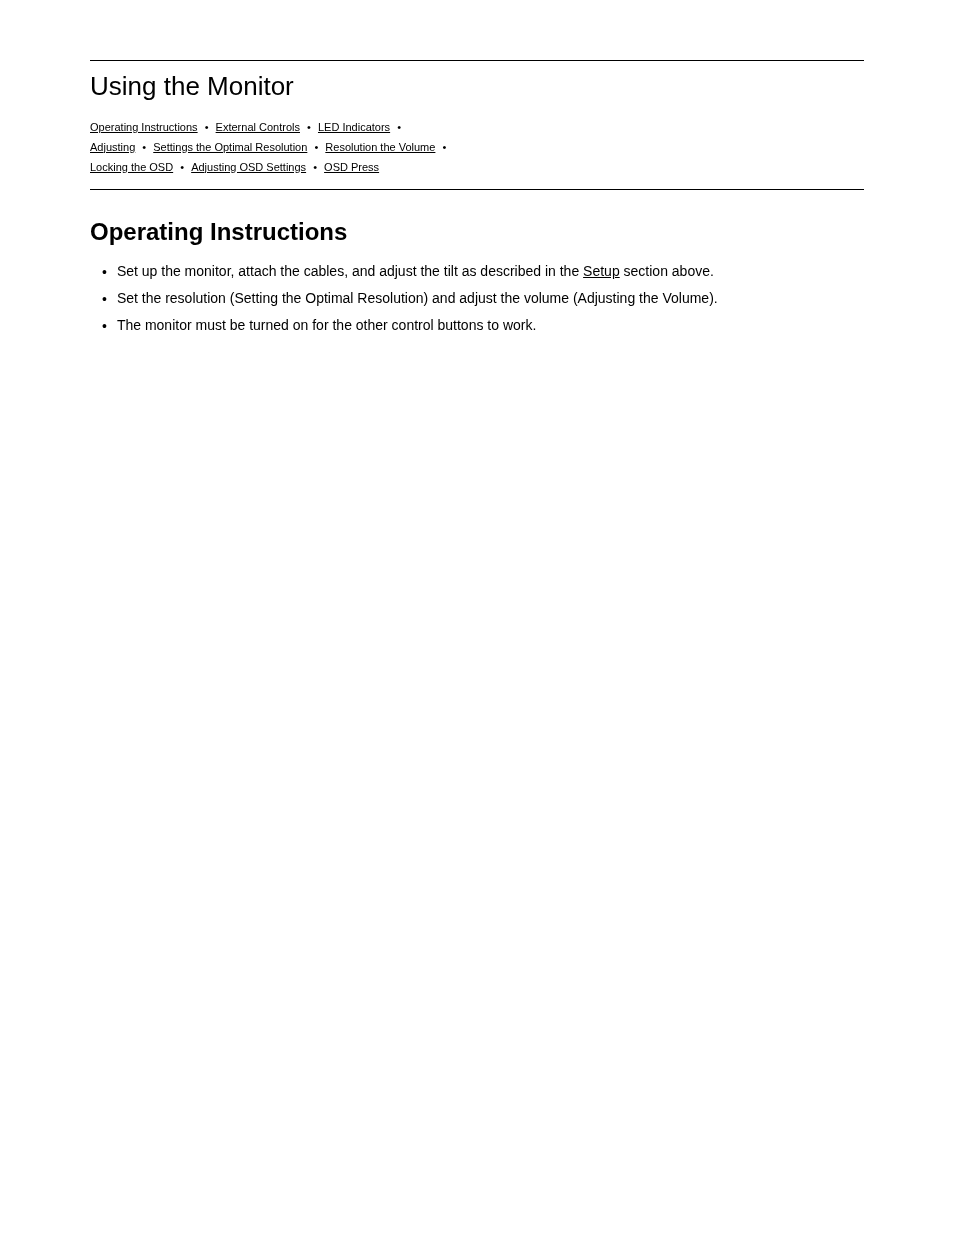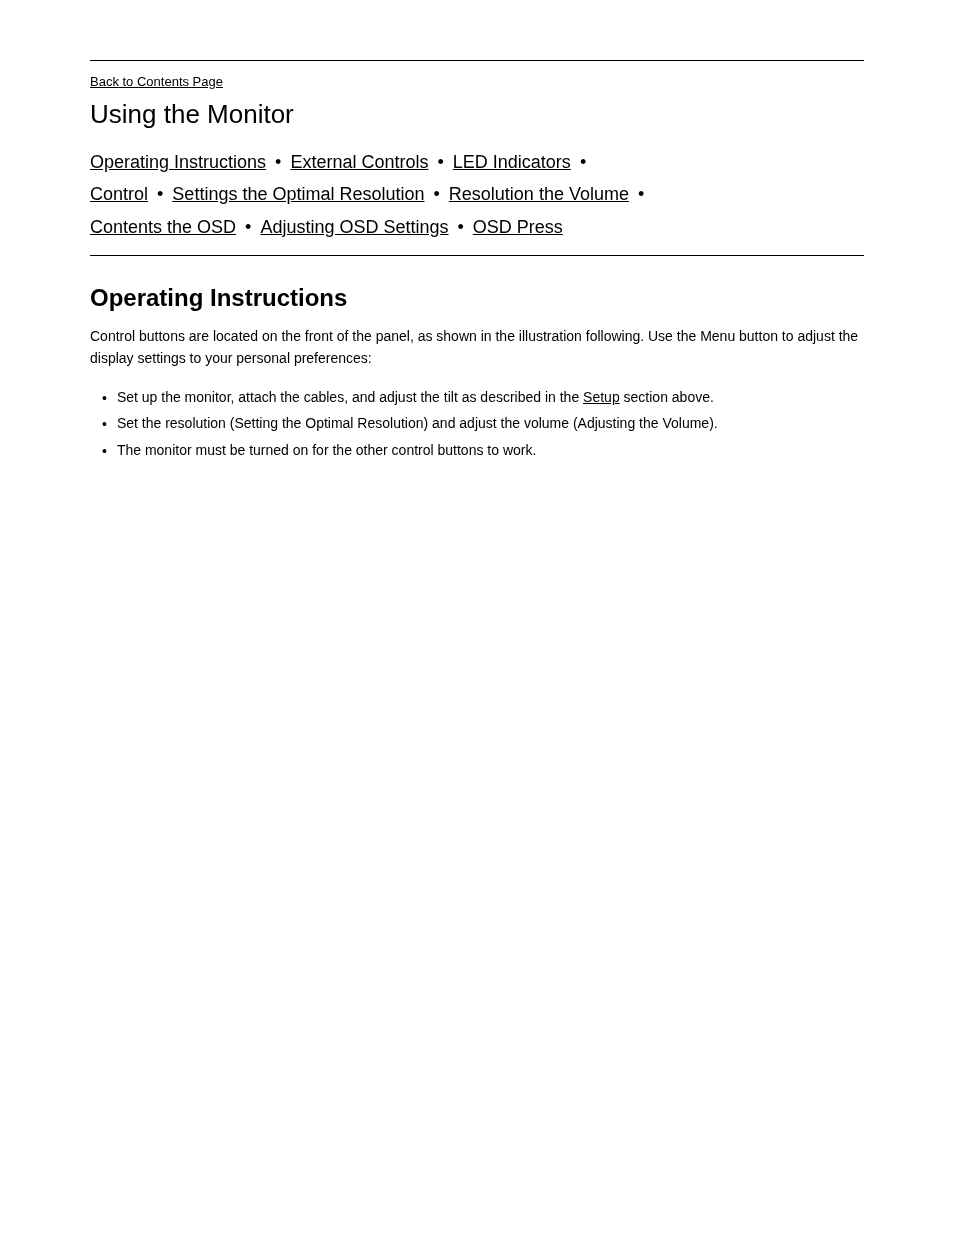--- a/index.html
+++ b/index.html
@@ -41,21 +41,21 @@
 
     .page-title {
       font-size: 26px;
       font-weight: normal;
       margin-top: 10px;
       margin-bottom: 16px;
       font-family: Arial, Helvetica, sans-serif;
     }
 
     .nav-links {
-      font-size: 18px;
+      font-size: 11px;
       line-height: 1.8;
       margin-bottom: 4px;
     }
 
     .nav-links a {
       color: #000000;
       text-decoration: underline;
       cursor: pointer;
     }
 
@@ -111,53 +111,49 @@
       cursor: pointer;
     }
   </style>
 </head>
 <body>
 
 <div class="page-container">
 
   <hr class="top-rule">
 
-  <div class="back-link-section">
-    <a class="back-link">Back to Contents Page</a>
-  </div>
 
   <h1 class="page-title">Using the Monitor</h1>
 
   <div class="nav-links">
     <a>Operating Instructions</a>
     <span class="bullet"> • </span>
     <a>External Controls</a>
     <span class="bullet"> • </span>
     <a>LED Indicators</a>
     <span class="bullet"> • </span>
     <br>
-    <a>Control</a>
+    <a>Adjusting</a>
     <span class="bullet"> • </span>
     <a>Settings the Optimal Resolution</a>
     <span class="bullet"> • </span>
     <a>Resolution the Volume</a>
     <span class="bullet"> • </span>
     <br>
-    <a>Contents the OSD</a>
+    <a>Locking the OSD</a>
     <span class="bullet"> • </span>
     <a>Adjusting OSD Settings</a>
     <span class="bullet"> • </span>
     <a>OSD Press</a>
   </div>
 
   <hr class="bottom-rule">
 
   <h2 class="section-title">Operating Instructions</h2>
 
-  <p class="intro-text">Control buttons are located on the front of the panel, as shown in the illustration following. Use the Menu button to adjust the display settings to your personal preferences:</p>
 
   <ul class="bullet-list">
     <li>
       <span>
         Set up the monitor, attach the cables, and adjust the tilt as described in the
         <a>Setup</a>
         section above.
       </span>
     </li>
     <li>

